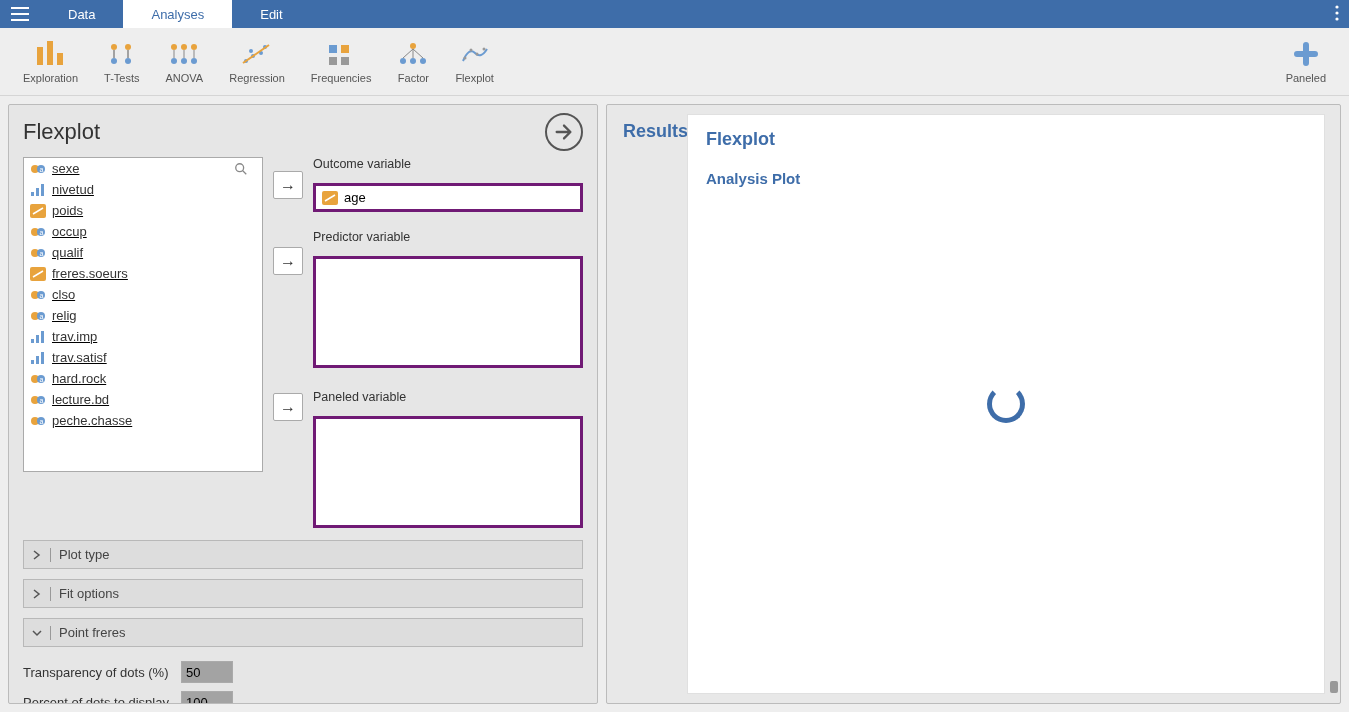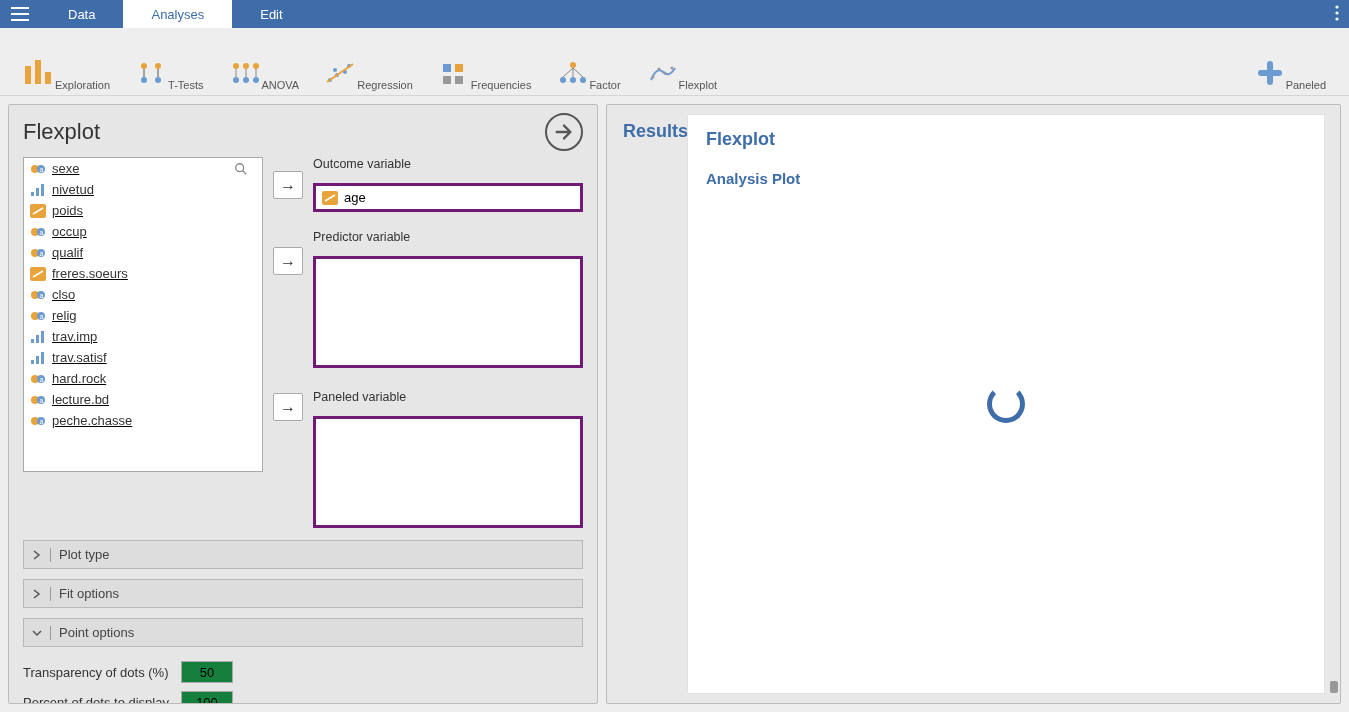--- a/index.html
+++ b/index.html
@@ -48,22 +48,22 @@
     .ribbon {
       height: 68px;
       background: #eeeeee;
       border-bottom: 1px solid #d5d5d5;
       display: flex;
       align-items: center;
       padding: 0 10px;
     }
     .ribbon-item {
       display: flex;
-      flex-direction: row;
-      align-items: flex-end;
+      flex-direction: column;
+      align-items: center;
       justify-content: center;
       padding: 4px 13px;
       cursor: pointer;
       font-size: 11px;
       color: #555;
       height: 100%;
     }
     .ribbon-item .icon-slot { height: 28px; display: flex; align-items: center; justify-content: center; margin-bottom: 4px; }
     .ribbon-item svg { width: 32px; height: 26px; }
     .ribbon-spacer { flex: 1; }
@@ -204,22 +204,22 @@
       font-size: 13px;
       color: #333;
     }
     .opt-row label { width: 150px; }
     .opt-row input[type="text"] {
       width: 52px;
       height: 22px;
       border: 1px solid #aaa;
       padding: 0 4px;
       font-size: 13px;
-      text-align: center;
-      background: #15803d;
+      text-align: left;
+      background: #a3a3a3;
     }
 
     
     .results-title {
       font-size: 18px;
       font-weight: 700;
       color: #3e6da9;
       margin: 6px 0 14px 0;
     }
     .results-canvas {
@@ -590,21 +590,21 @@
       </div>
 
       <div class="section">
         <div class="section-header">
           <span class="chev">
               <svg viewBox="0 0 10 10">
                 <path d="M1 3l4 4 4-4" stroke="#555" stroke-width="1.5" fill="none"></path>
               </svg>
             </span>
           <span class="divider"></span>
-          <span>Point options</span>
+          <span>Point freres</span>
         </div>
       </div>
       <div class="section-body" style="margin-top:-10px;">
         <div class="opt-row">
           <label>Transparency of dots (%)</label>
           <input type="text" value="50" style="">
         </div>
         <div class="opt-row">
           <label>Percent of dots to display</label>
           <input type="text" value="100" style="">

